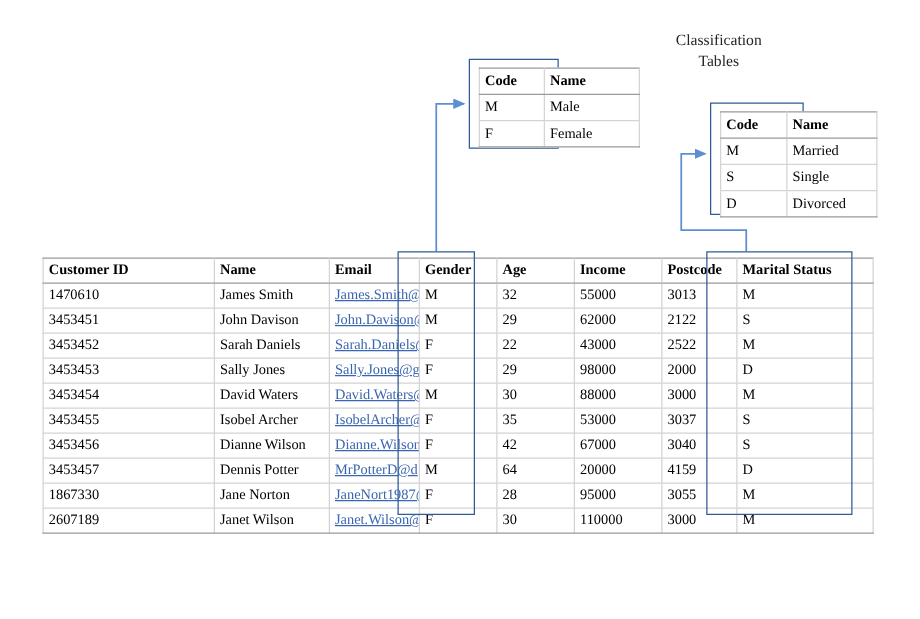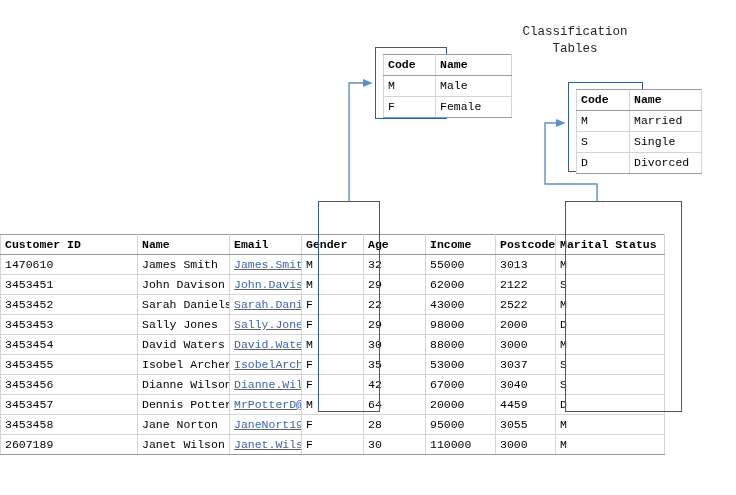--- a/index.html
+++ b/index.html
@@ -5,21 +5,21 @@
   html, body {
     margin: 0;
     padding: 0;
     background: #ffffff;
   }
   #canvas {
     position: relative;
     width: 736px;
     height: 495px;
     background: #ffffff;
-    font-family: Liberation Mono, monospace;
+    font-family: Liberation Serif, serif;
     overflow: hidden;
   }
 
   
   .grid-table {
     border-collapse: collapse;
     background: #ffffff;
     font-size: 11.5px;
     color: #000000;
     table-layout: fixed;
@@ -41,23 +41,22 @@
     border-top: 1px solid #9a9a9a;
     border-bottom: 1px solid #9a9a9a;
   }
   .grid-table tbody tr:last-child td {
     border-bottom: 1px solid #9a9a9a;
   }
 
   
   #fact-table-wrap {
     position: absolute;
-    left: 0;
+    left: 34px;
     top: 206px;
-    margin-top: 28px;
   }
   #fact-table {
     width: 664px;
   }
   #fact-table td, #fact-table th { height: 18px; line-height: 17px; }
   .email-cell {
     color: #3a66b0;
     text-decoration: underline;
     max-width: 72px;
   }
@@ -307,25 +306,25 @@
             <td>3040</td>
             <td>S</td>
           </tr>
           <tr>
             <td>3453457</td>
             <td>Dennis Potter</td>
             <td class="email-cell">MrPotterD@d</td>
             <td>M</td>
             <td>64</td>
             <td>20000</td>
-            <td>4459</td>
+            <td>4159</td>
             <td>D</td>
           </tr>
           <tr>
-            <td>3453458</td>
+            <td>1867330</td>
             <td>Jane Norton</td>
             <td class="email-cell">JaneNort1987@</td>
             <td>F</td>
             <td>28</td>
             <td>95000</td>
             <td>3055</td>
             <td>M</td>
           </tr>
           <tr>
             <td>2607189</td>

